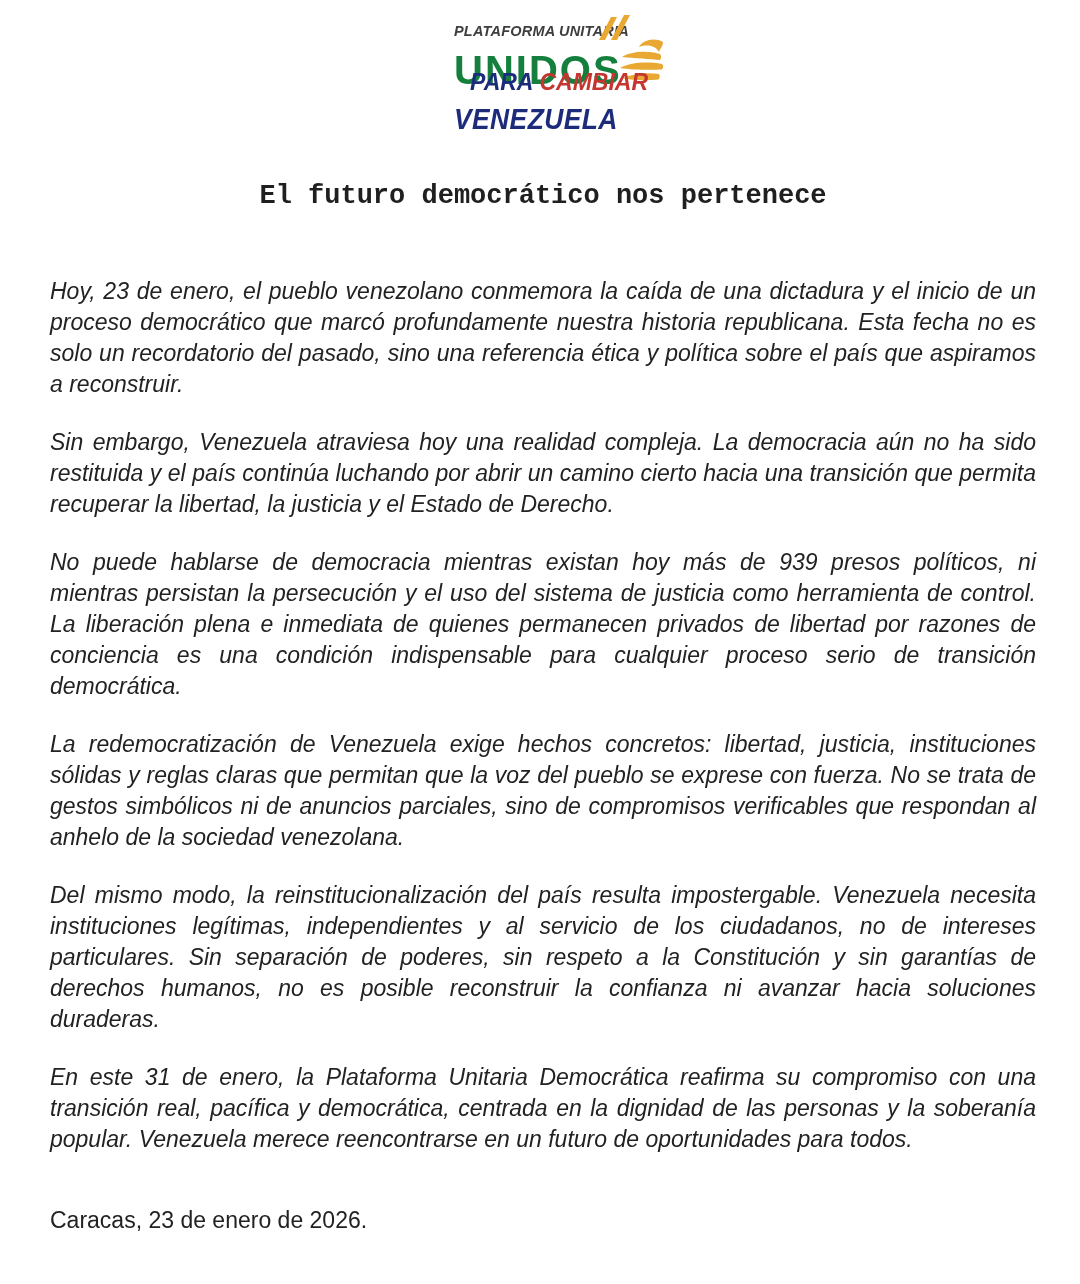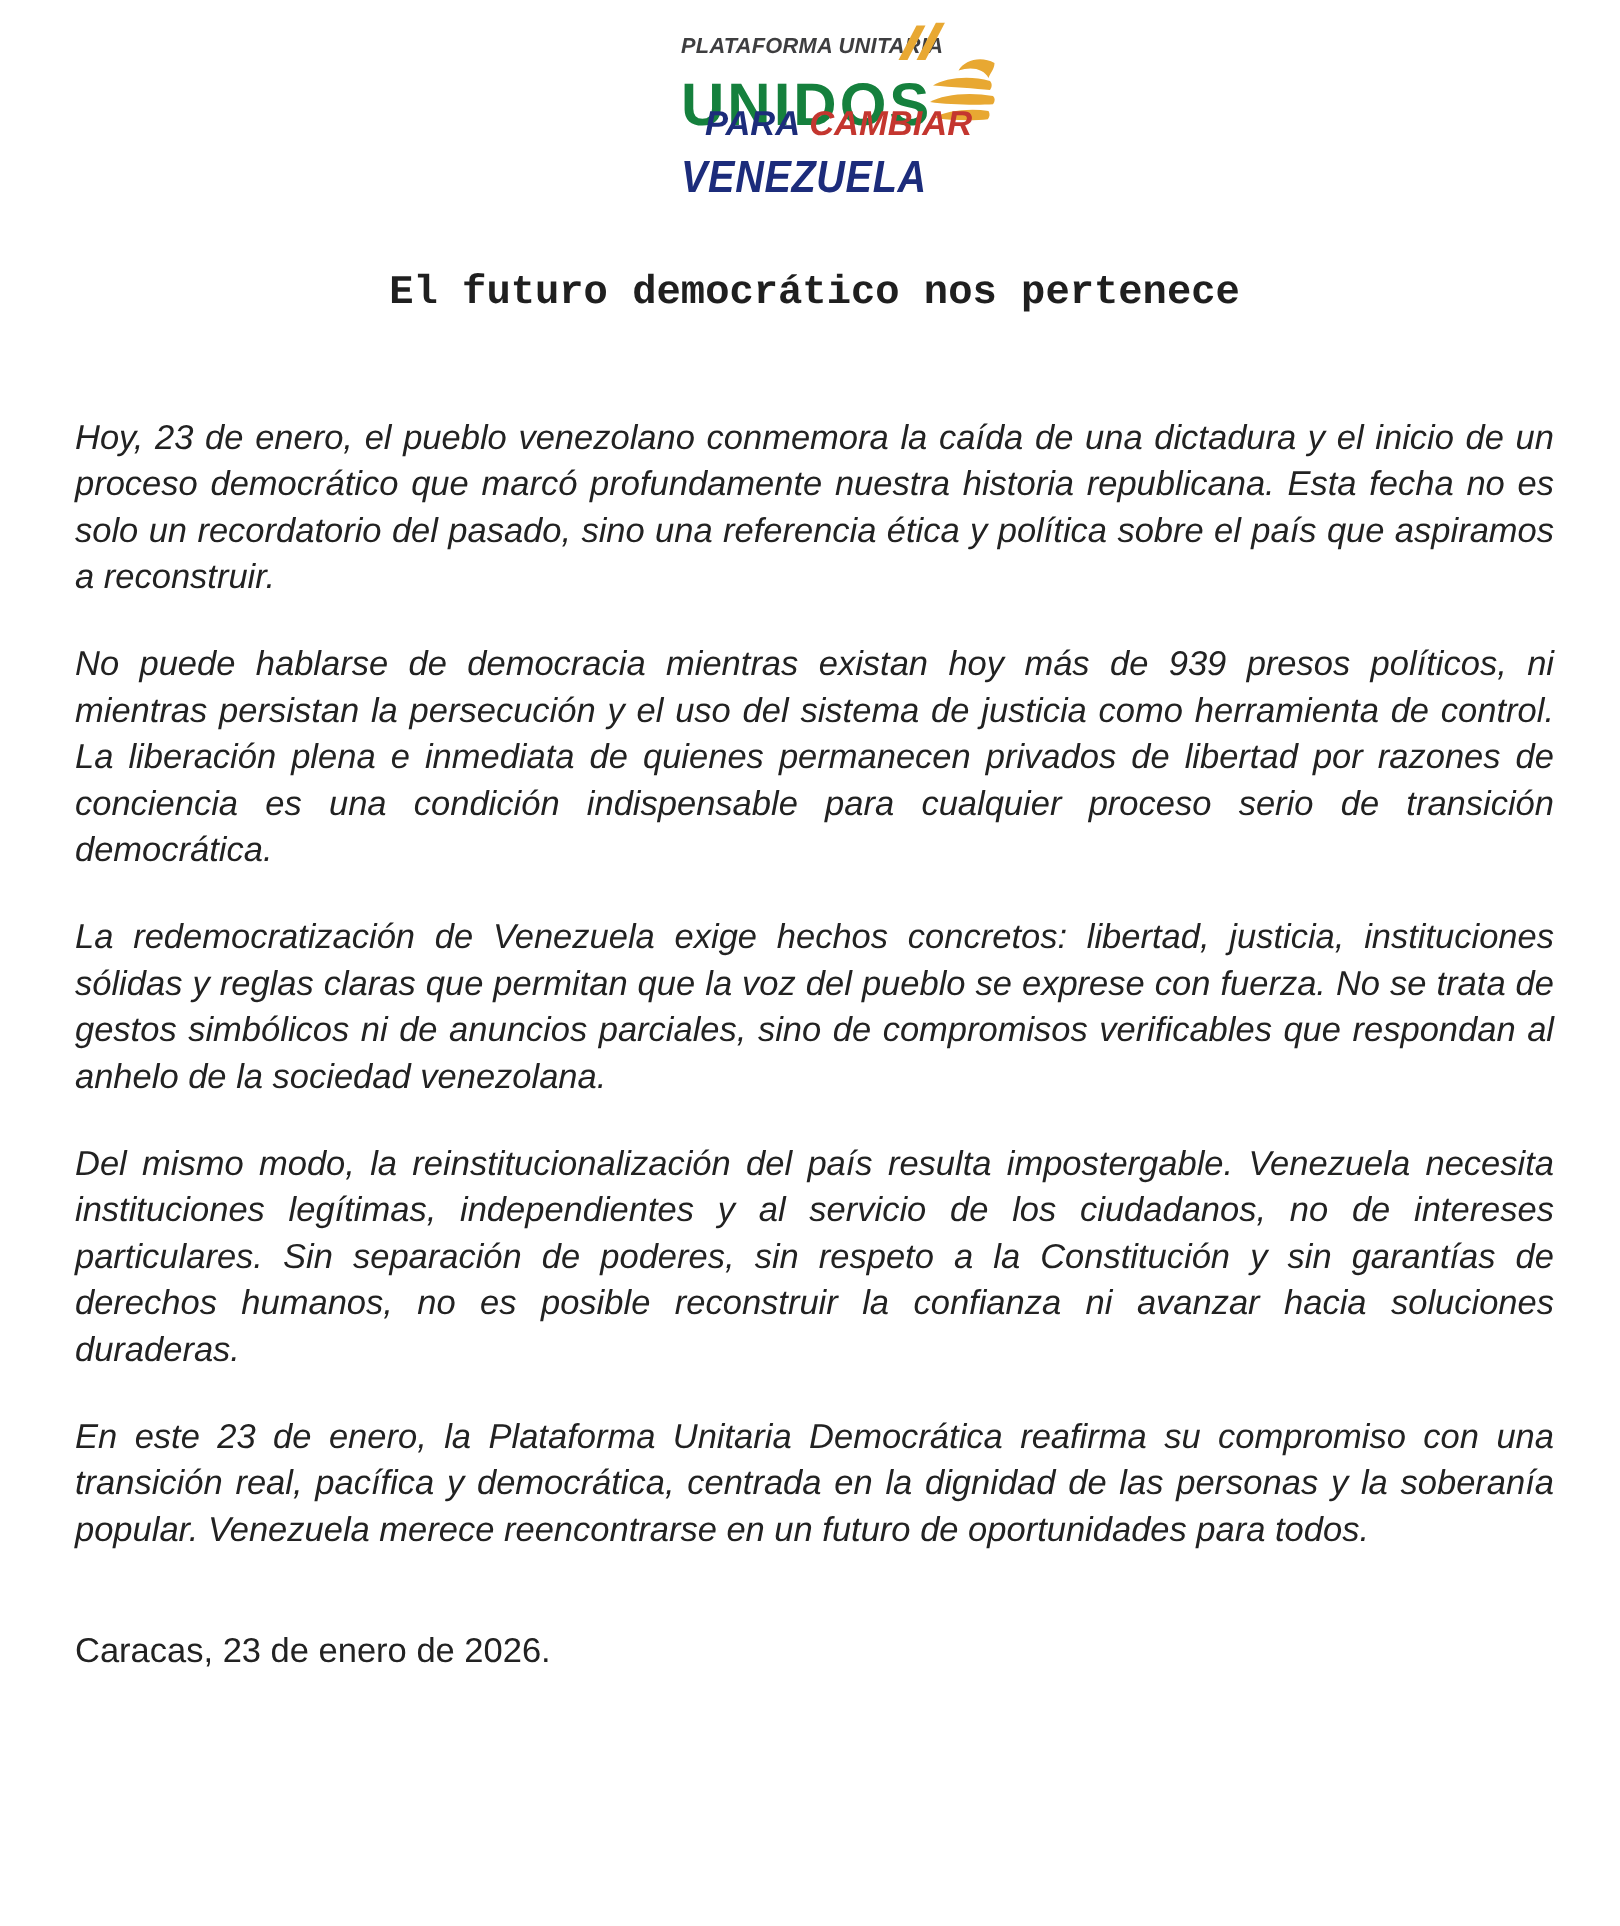--- a/index.html
+++ b/index.html
@@ -136,21 +136,22 @@
       <span class="para">PARA</span><span class="cambiar">CAMBIAR</span>
     </span>
 
     <span class="row-venezuela">VENEZUELA</span>
   </div>
 
   <div class="content">
     <h1 class="doc-title">El futuro democrático nos pertenece</h1>
 
     <p class="doc-par">Hoy, 23 de enero, el pueblo venezolano conmemora la caída de una dictadura y el inicio de un proceso democrático que marcó profundamente nuestra historia republicana. Esta fecha no es solo un recordatorio del pasado, sino una referencia ética y política sobre el país que aspiramos a reconstruir.</p>
+    <p class="doc-par">Sin embargo, Venezuela atraviesa hoy una realidad compleja. La democracia aún no ha sido restituida  y el país continúa luchando por abrir un camino cierto hacia una transición que permita recuperar la libertad, la justicia y el Estado de Derecho.</p>
     <p class="doc-par">No puede hablarse de democracia mientras existan hoy más de 939 presos políticos, ni mientras persistan la persecución y el uso del sistema de justicia como herramienta de control. La liberación plena e inmediata de quienes permanecen privados de libertad por razones de conciencia es una condición indispensable para cualquier proceso serio de transición democrática.</p>
     <p class="doc-par">La redemocratización de Venezuela exige hechos concretos: libertad, justicia, instituciones sólidas y reglas claras que permitan que la voz del pueblo se exprese con fuerza. No se trata de gestos simbólicos ni de anuncios parciales, sino de compromisos verificables que respondan al anhelo de la sociedad venezolana.</p>
     <p class="doc-par">Del mismo modo, la reinstitucionalización del país resulta impostergable. Venezuela necesita instituciones legítimas, independientes y al servicio de los ciudadanos, no de intereses particulares. Sin separación de poderes, sin respeto a la Constitución y sin garantías de derechos humanos, no es posible reconstruir la confianza ni avanzar hacia soluciones duraderas.</p>
-    <p class="doc-par">En este 23 de enero, la Plataforma Unitaria Democrática reafirma su compromiso con una transición real, pacífica y democrática, centrada en la dignidad de las personas y la soberanía popular. Venezuela merece reencontrarse en  un futuro de oportunidades para todos.</p>
+    <p class="doc-par">En este 31 de enero, la Plataforma Unitaria Democrática reafirma su compromiso con una transición real, pacífica y democrática, centrada en la dignidad de las personas y la soberanía popular. Venezuela merece reencontrarse en  un futuro de oportunidades para todos.</p>
 
     <p class="dateline">Caracas, 23 de enero de 2026.</p>
   </div>
 
 </div>
 
 </body></html>

